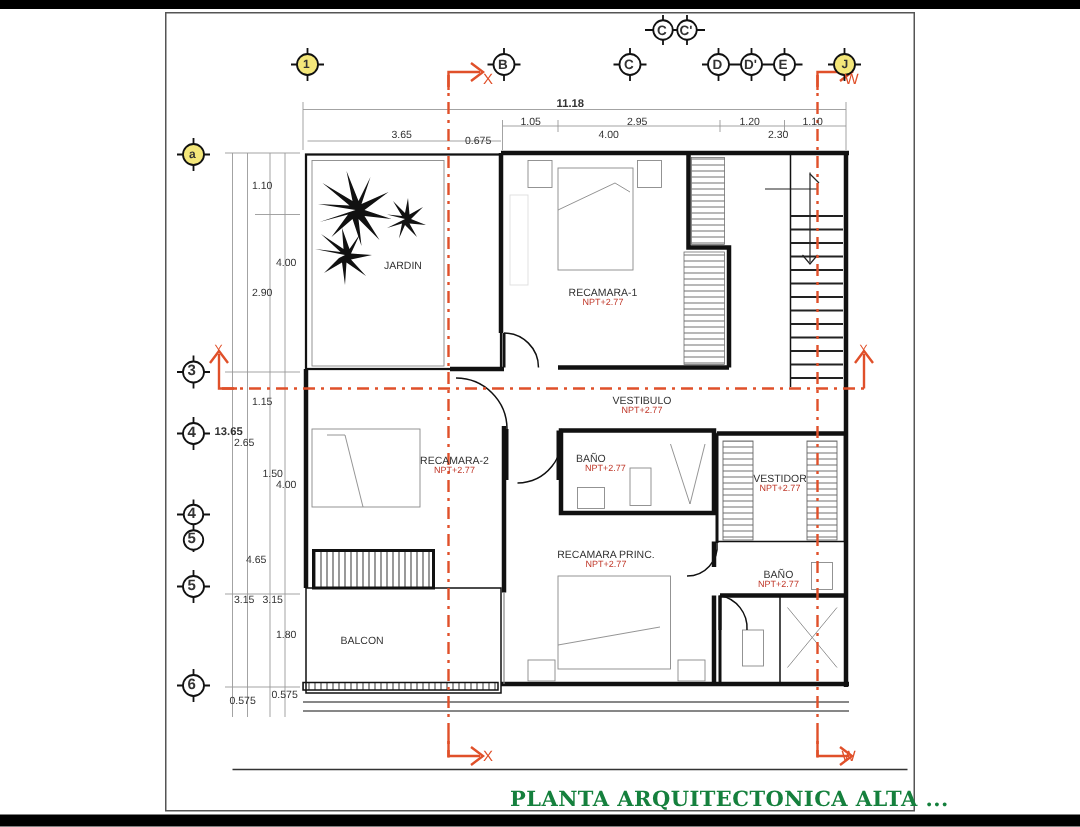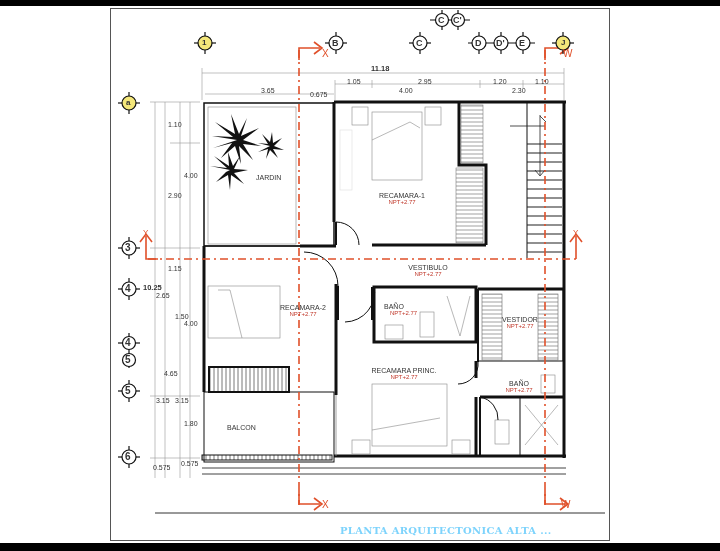--- a/index.html
+++ b/index.html
@@ -1,20 +1,20 @@
 <!DOCTYPE html>
 <html><head>
 <meta charset="utf-8">
 <style>
   html,body{margin:0;padding:0;}
   body{width:720px;height:551px;background:#000;position:relative;overflow:hidden;font-family:"Liberation Sans",sans-serif;}
   .sheet{position:absolute;left:0;top:6px;width:720px;height:537px;background:#fff;}
   .frame{position:absolute;left:110px;top:8px;width:500px;height:533px;border:1px solid #555;box-sizing:border-box;}
   svg{position:absolute;left:0;top:0;}
-  .title{position:absolute;left:340px;top:525px;font-family:"DejaVu Serif","Liberation Serif",serif;font-weight:bold;font-size:10px;color:#7dd3fc;letter-spacing:0.3px;}
+  .title{position:absolute;left:340px;top:525px;font-family:"DejaVu Serif","Liberation Serif",serif;font-weight:bold;font-size:14px;color:#15803d;letter-spacing:0.3px;}
   .lbl{font-family:"Liberation Sans",sans-serif;}
 </style>
 </head>
 <body>
 
 <div class="sheet"></div>
 <div class="frame"></div>
 
 <svg width="720" height="551" viewBox="0 0 720 551">
   <defs>
@@ -288,21 +288,21 @@
   <span class="lbl" style="position:absolute;left:371px;top:64px;font-weight:bold;font-size:7.5px;">11.18</span>
   <span class="lbl" style="position:absolute;left:261px;top:87px;">3.65</span>
   <span class="lbl" style="position:absolute;left:310px;top:91px;">0.675</span>
   <span class="lbl" style="position:absolute;left:347px;top:78px;">1.05</span>
   <span class="lbl" style="position:absolute;left:418px;top:78px;">2.95</span>
   <span class="lbl" style="position:absolute;left:399px;top:87px;">4.00</span>
   <span class="lbl" style="position:absolute;left:493px;top:78px;">1.20</span>
   <span class="lbl" style="position:absolute;left:535px;top:78px;">1.10</span>
   <span class="lbl" style="position:absolute;left:512px;top:87px;">2.30</span>
 
-  <span class="lbl" style="position:absolute;left:143px;top:283px;font-weight:bold;font-size:7.5px;">10.25</span>
+  <span class="lbl" style="position:absolute;left:143px;top:283px;font-weight:bold;font-size:7.5px;">13.65</span>
   <span class="lbl" style="position:absolute;left:168px;top:121px;">1.10</span>
   <span class="lbl" style="position:absolute;left:184px;top:172px;">4.00</span>
   <span class="lbl" style="position:absolute;left:168px;top:192px;">2.90</span>
   <span class="lbl" style="position:absolute;left:168px;top:265px;">1.15</span>
   <span class="lbl" style="position:absolute;left:156px;top:292px;">2.65</span>
   <span class="lbl" style="position:absolute;left:175px;top:313px;">1.50</span>
   <span class="lbl" style="position:absolute;left:184px;top:320px;">4.00</span>
   <span class="lbl" style="position:absolute;left:164px;top:370px;">4.65</span>
   <span class="lbl" style="position:absolute;left:156px;top:397px;">3.15</span>
   <span class="lbl" style="position:absolute;left:175px;top:397px;">3.15</span>

